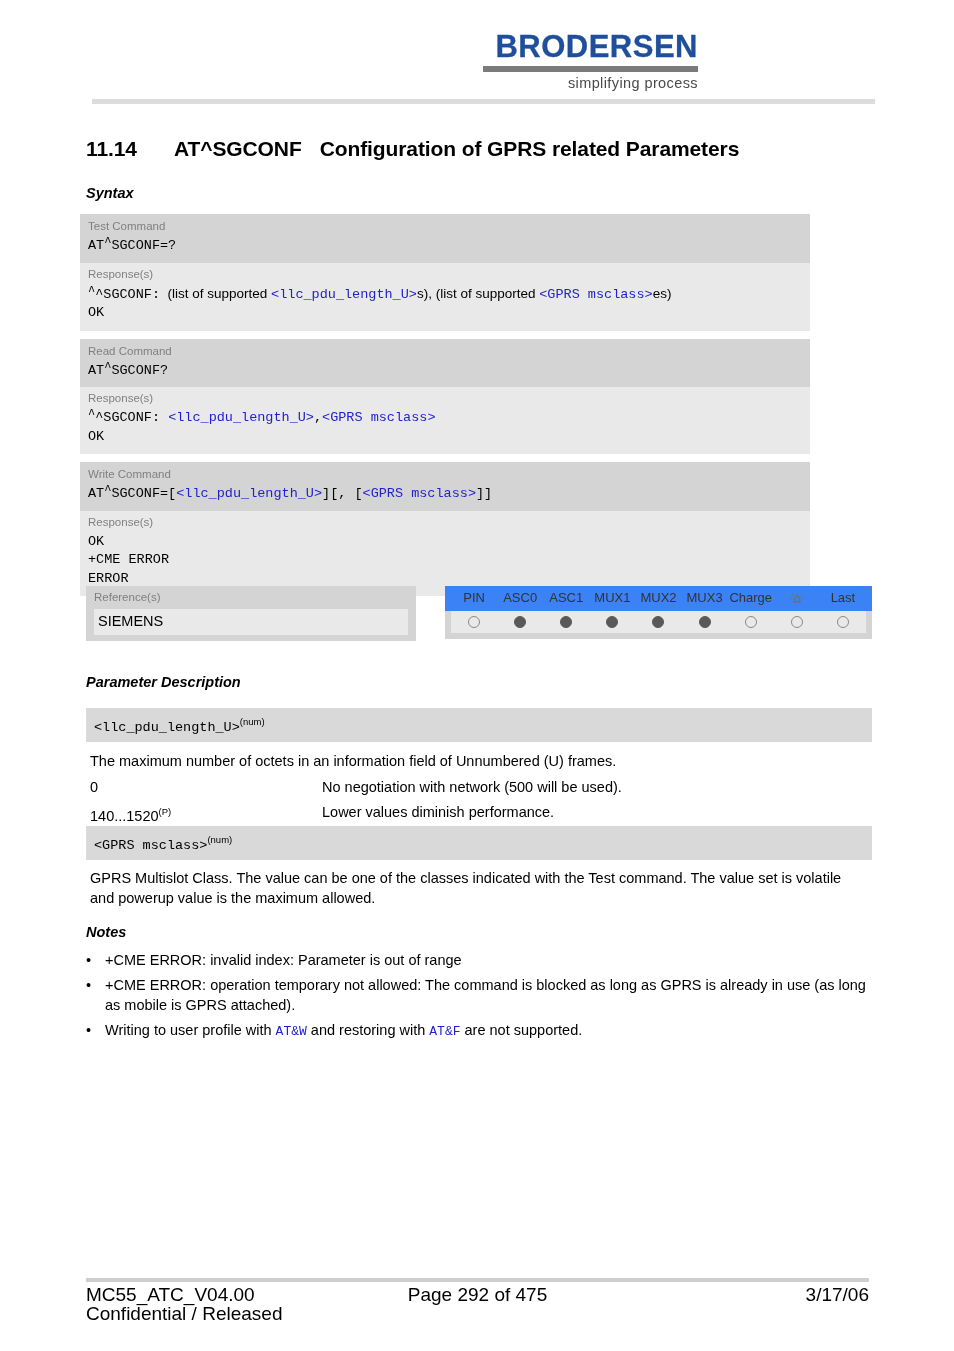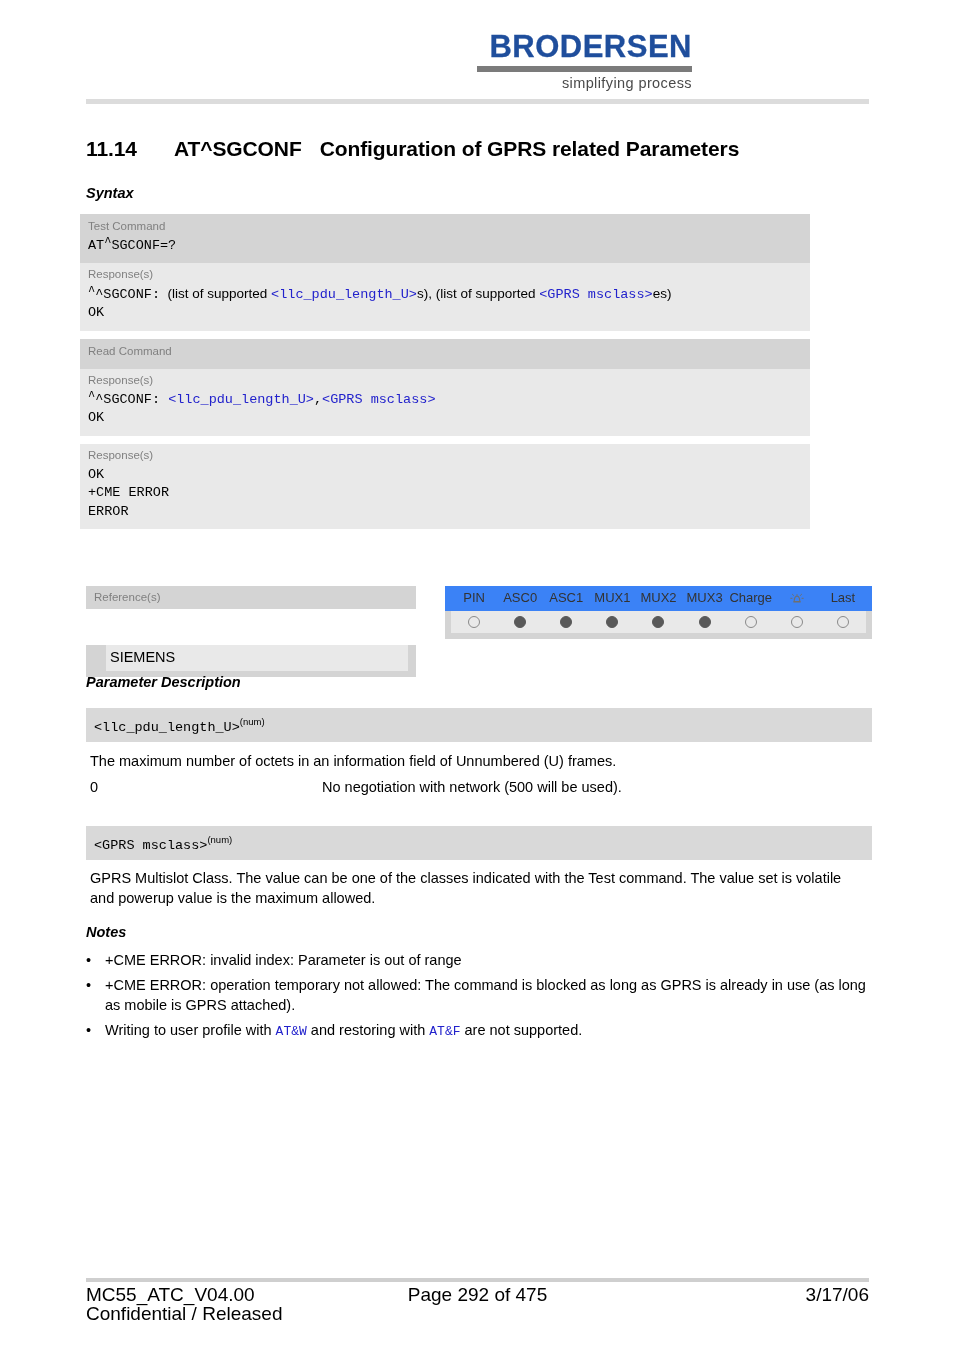--- a/index.html
+++ b/index.html
@@ -19,21 +19,21 @@
     position: relative;
     width: 954px;
     height: 1351px;
     box-sizing: border-box;
   }
 
   
   .header {
     position: absolute;
     top: 0;
-    left: 0;
+    left: 6px;
     width: 778px;
     height: 112px;
   }
   .logo {
     position: absolute;
     right: 86px;
     top: 30px;
     width: 215px;
     text-align: right;
   }
@@ -146,22 +146,21 @@
     left: 0;
     top: 0;
     width: 330px;
   }
   .ref-head {
     background: #d4d4d4;
     padding: 4px 8px 4px 8px;
   }
   .ref-val-wrap {
     background: #d4d4d4;
-    padding: 0 8px 6px 20px;
-    margin-top: 36px;
+    padding: 0 8px 6px 8px;
   }
   .ref-val {
     background: #e9e9e9;
     font-size: 14.5px;
     padding: 3px 4px 4px 4px;
     line-height: 19px;
   }
   .pin-box {
     position: absolute;
     left: 359px;
@@ -318,29 +317,34 @@
       <div class="syn-resp">
         <div class="lbl">Response(s)</div>
         <div class="code"><span class="caret">^</span><span>^SGCONF:</span><span class="plain">&nbsp; </span><span class="plain">(list of supported </span><span class="blue">&lt;llc_pdu_length_U&gt;</span><span class="plain">s), (list of supported </span><span class="blue">&lt;GPRS msclass&gt;</span><span class="plain">es)</span></div>
         <div class="code">OK</div>
       </div>
     </div>
 
     <div class="syn-block">
       <div class="syn-cmd">
         <div class="lbl">Read Command</div>
+        <div class="code">AT<span class="caret">^</span>SGCONF?</div>
       </div>
       <div class="syn-resp">
         <div class="lbl">Response(s)</div>
         <div class="code"><span class="caret">^</span><span>^SGCONF:</span> <span class="blue">&lt;llc_pdu_length_U&gt;</span><span>,</span><span class="blue">&lt;GPRS msclass&gt;</span></div>
         <div class="code">OK</div>
       </div>
     </div>
 
     <div class="syn-block">
+      <div class="syn-cmd">
+        <div class="lbl">Write Command</div>
+        <div class="code">AT<span class="caret">^</span>SGCONF=[<span class="blue">&lt;llc_pdu_length_U&gt;</span><span>][, [</span><span class="blue">&lt;GPRS msclass&gt;</span><span>]]</span></div>
+      </div>
       <div class="syn-resp">
         <div class="lbl">Response(s)</div>
         <div class="code">OK</div>
         <div class="code">+CME ERROR</div>
         <div class="code">ERROR</div>
       </div>
     </div>
 
   </div>
 
@@ -415,20 +419,24 @@
   <div class="section-head" id="paramdesc-head">Parameter Description</div>
 
   <div class="param-wrap">
     <div class="param-head"><span>&lt;llc_pdu_length_U&gt;</span><sup>(num)</sup></div>
     <div class="param-text">The maximum number of octets in an information field of Unnumbered (U) frames.</div>
     <div class="param-rows">
       <div class="param-row">
         <div class="pv">0</div>
         <div class="pd">No negotiation with network (500 will be used).</div>
       </div>
+      <div class="param-row">
+        <div class="pv"><span>140...1520</span><sup>(P)</sup></div>
+        <div class="pd">Lower values diminish performance.</div>
+      </div>
     </div>
   </div>
 
   <div class="param-wrap2">
     <div class="param-head"><span>&lt;GPRS msclass&gt;</span><sup>(num)</sup></div>
     <div class="param-body2">GPRS Multislot Class. The value can be one of the classes indicated with the Test command. The value set is volatile and powerup value is the maximum allowed.</div>
   </div>
 
   <div class="section-head" id="notes-head">Notes</div>
 

